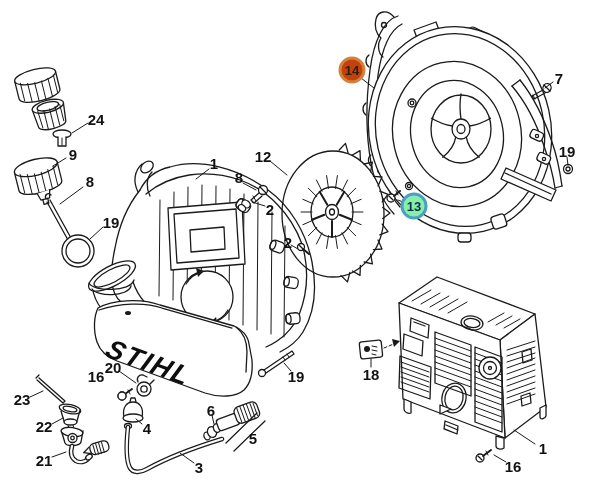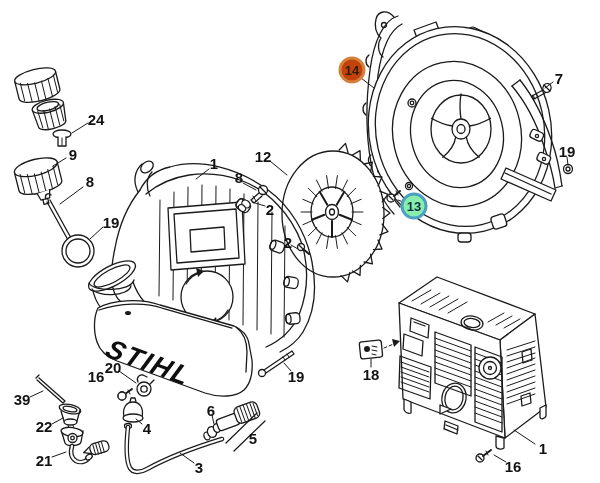--- a/index.html
+++ b/index.html
@@ -309,19 +309,19 @@
 <div class="num" style="left:263px;top:156px">12</div>
 <div class="num" style="left:543px;top:448px">1</div>
 <div class="num" style="left:96px;top:376px">16</div>
 <div class="num" style="left:513px;top:466px">16</div>
 <div class="num" style="left:371px;top:374px">18</div>
 <div class="num" style="left:296px;top:376px">19</div>
 <div class="num" style="left:567px;top:151px">19</div>
 <div class="num" style="left:113px;top:367px">20</div>
 <div class="num" style="left:44px;top:460px">21</div>
 <div class="num" style="left:44px;top:426px">22</div>
-<div class="num" style="left:22px;top:399px">39</div>
+<div class="num" style="left:22px;top:399px">23</div>
 <div class="num" style="left:96px;top:119px">24</div>
 
 <div class="badge orange" style="left:352px;top:70px">14</div>
 <div class="badge blue" style="left:414px;top:206px">13</div>
 
 </div>
 
 </body></html>

